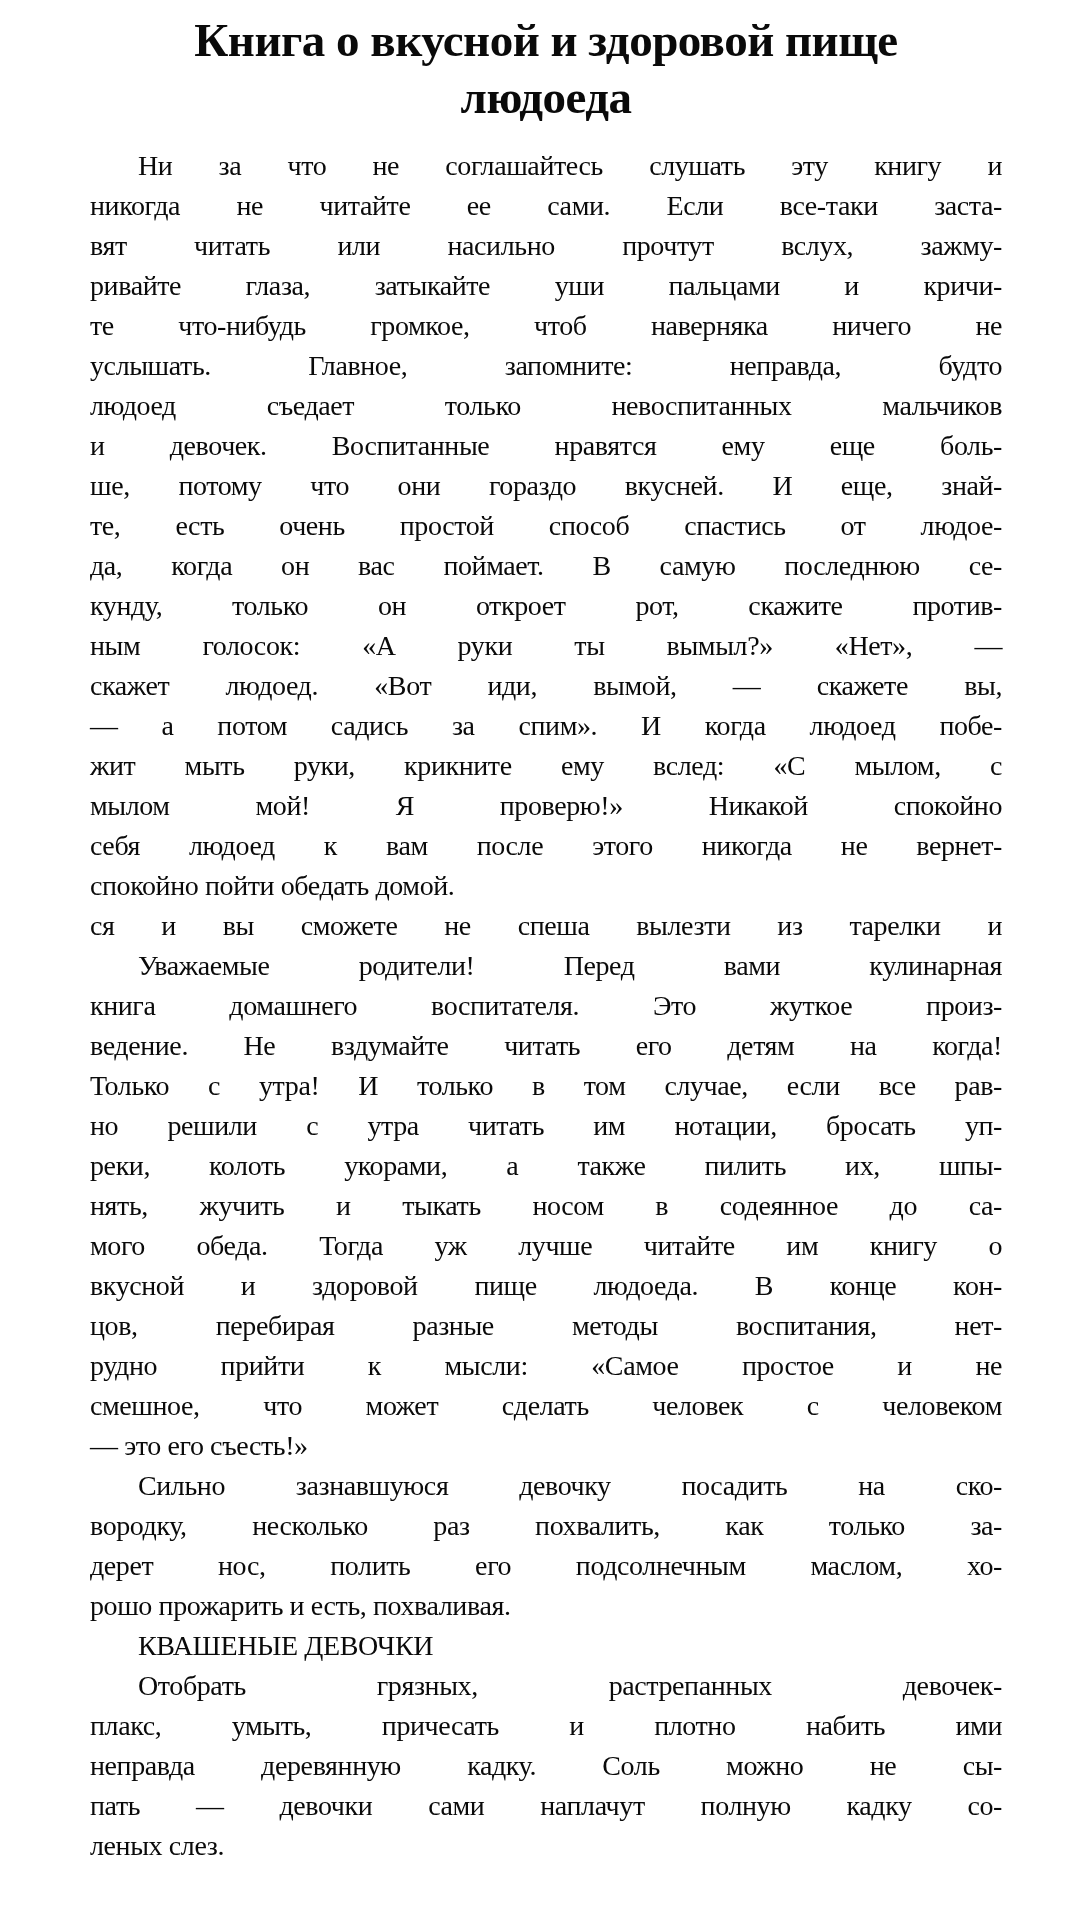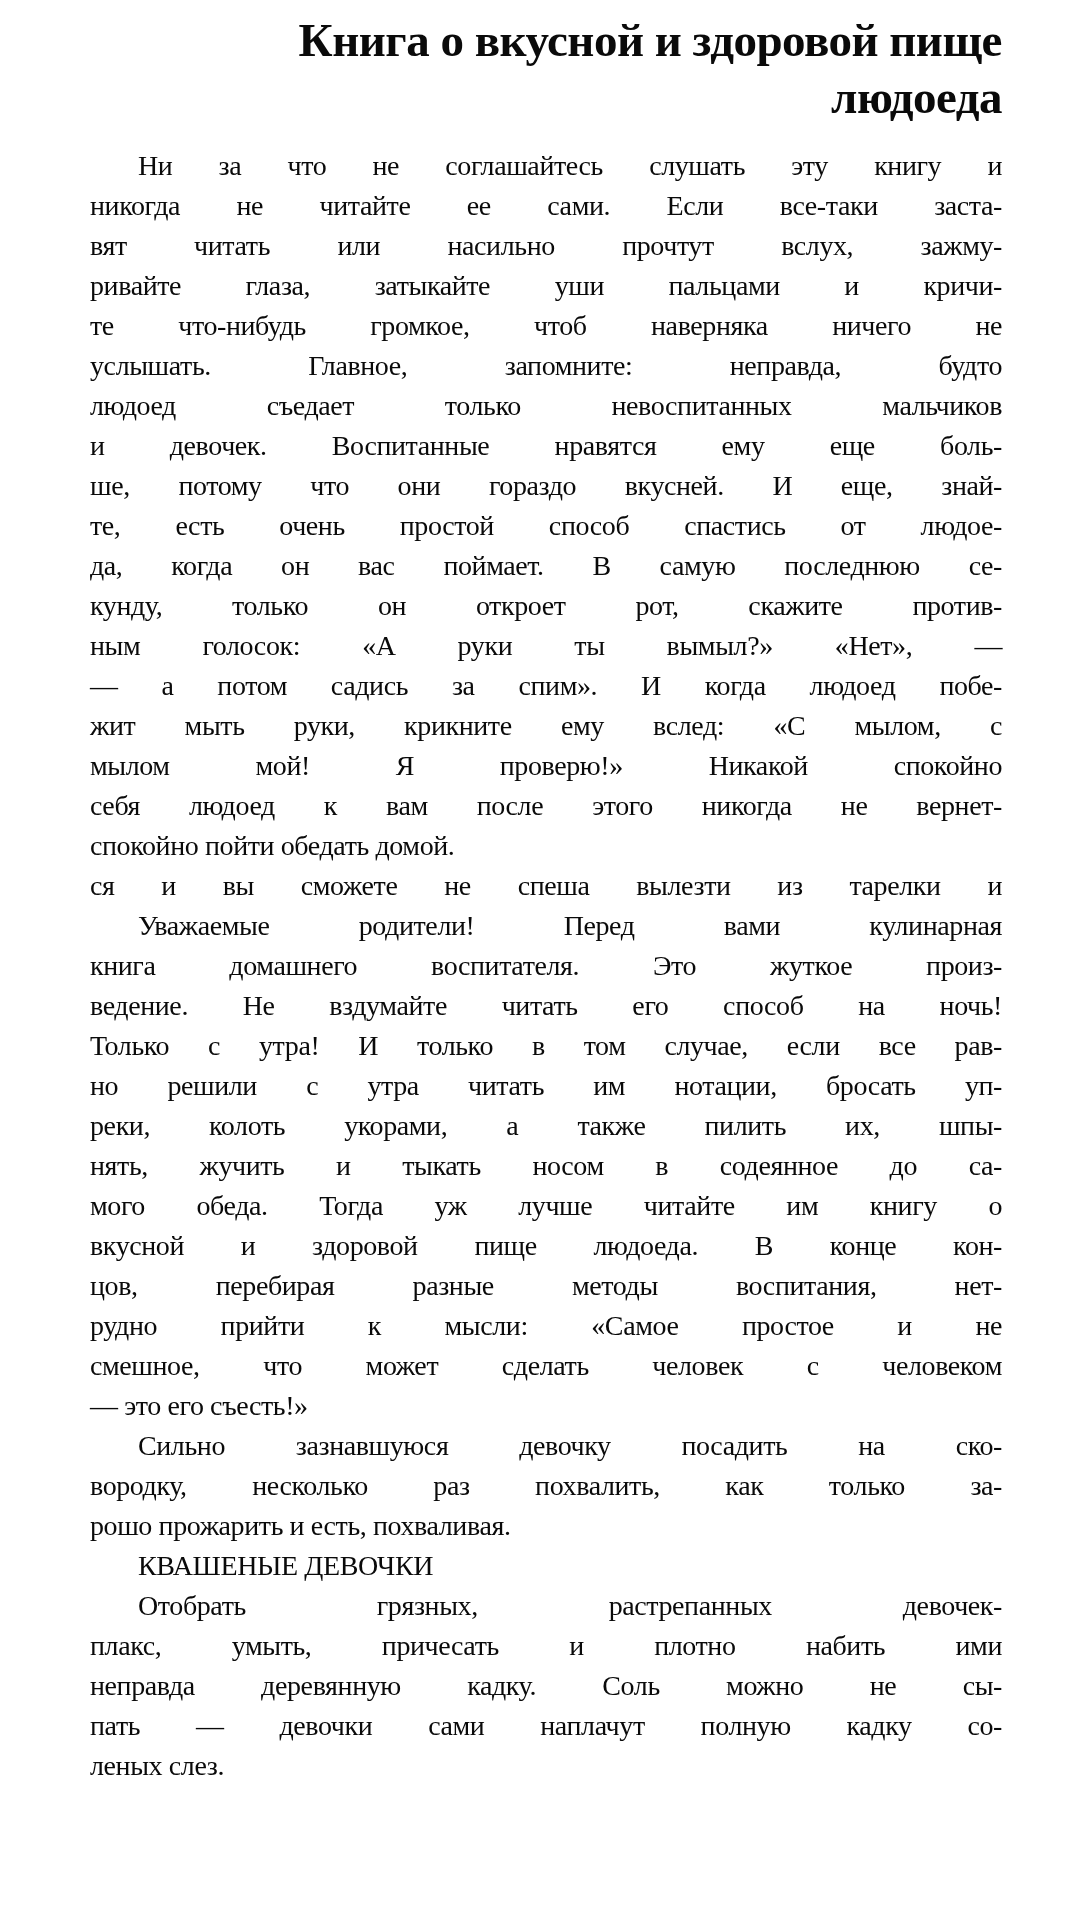--- a/index.html
+++ b/index.html
@@ -14,21 +14,21 @@
     color: #0a0a0a;
     font-family: "Liberation Serif", "DejaVu Serif", serif;
   }
   .page {
     box-sizing: border-box;
     width: 1080px;
     height: 1919px;
     padding: 12px 78px 0 90px;
   }
   .book-title {
-    text-align: right;
+    text-align: center;
     font-weight: bold;
     font-size: 47px;
     line-height: 57px;
     letter-spacing: -0.5px;
     margin: 0 0 20px 0;
     color: #0a0a0a;
   }
   .book-title .title-line {
     display: block;
   }
@@ -71,45 +71,47 @@
         <div class="line">ривайте глаза, затыкайте уши пальцами и кричи-</div>
         <div class="line">те что-нибудь громкое, чтоб наверняка ничего не</div>
         <div class="line">услышать. Главное, запомните: неправда, будто</div>
         <div class="line">людоед съедает только невоспитанных мальчиков</div>
         <div class="line">и девочек. Воспитанные нравятся ему еще боль-</div>
         <div class="line">ше, потому что они гораздо вкусней. И еще, знай-</div>
         <div class="line">те, есть очень простой способ спастись от людое-</div>
         <div class="line">да, когда он вас поймает. В самую последнюю се-</div>
         <div class="line">кунду, только он откроет рот, скажите против-</div>
         <div class="line">ным голосок: «А руки ты вымыл?» «Нет», —</div>
+        <div class="line">скажет людоед. «Вот иди, вымой, — скажете вы,</div>
         <div class="line">— а потом садись за спим». И когда людоед побе-</div>
         <div class="line">жит мыть руки, крикните ему вслед: «С мылом, с</div>
         <div class="line">мылом мой! Я проверю!» Никакой спокойно</div>
         <div class="line">себя людоед к вам после этого никогда не вернет-</div>
         <div class="line last">спокойно пойти обедать домой.</div>
         <div class="line">ся и вы сможете не спеша вылезти из тарелки и</div>
       </div>
       <div class="block paragraph">
         <div class="line first">Уважаемые родители! Перед вами кулинарная</div>
         <div class="line">книга домашнего воспитателя. Это жуткое произ-</div>
-        <div class="line">ведение. Не вздумайте читать его способ на ночь!</div>
+        <div class="line">ведение. Не вздумайте читать его детям на когда!</div>
         <div class="line">Только с утра! И только в том случае, если все рав-</div>
         <div class="line">но решили с утра читать им нотации, бросать уп-</div>
         <div class="line">реки, колоть укорами, а также пилить их, шпы-</div>
         <div class="line">нять, жучить и тыкать носом в содеянное до са-</div>
         <div class="line">мого обеда. Тогда уж лучше читайте им книгу о</div>
         <div class="line">вкусной и здоровой пище людоеда. В конце кон-</div>
         <div class="line">цов, перебирая разные методы воспитания, нет-</div>
         <div class="line">рудно прийти к мысли: «Самое простое и не</div>
         <div class="line">смешное, что может сделать человек с человеком</div>
         <div class="line last">— это его съесть!»</div>
       </div>
       <div class="block paragraph">
         <div class="line first">Сильно зазнавшуюся девочку посадить на ско-</div>
         <div class="line">вородку, несколько раз похвалить, как только за-</div>
+        <div class="line">дерет нос, полить его подсолнечным маслом, хо-</div>
         <div class="line last">рошо прожарить и есть, похваливая.</div>
       </div>
       <div class="block heading">
         <div class="line first last">КВАШЕНЫЕ ДЕВОЧКИ</div>
       </div>
       <div class="block paragraph">
         <div class="line first">Отобрать грязных, растрепанных девочек-</div>
         <div class="line">плакс, умыть, причесать и плотно набить ими</div>
         <div class="line">неправда деревянную кадку. Соль можно не сы-</div>
         <div class="line">пать — девочки сами наплачут полную кадку со-</div>

